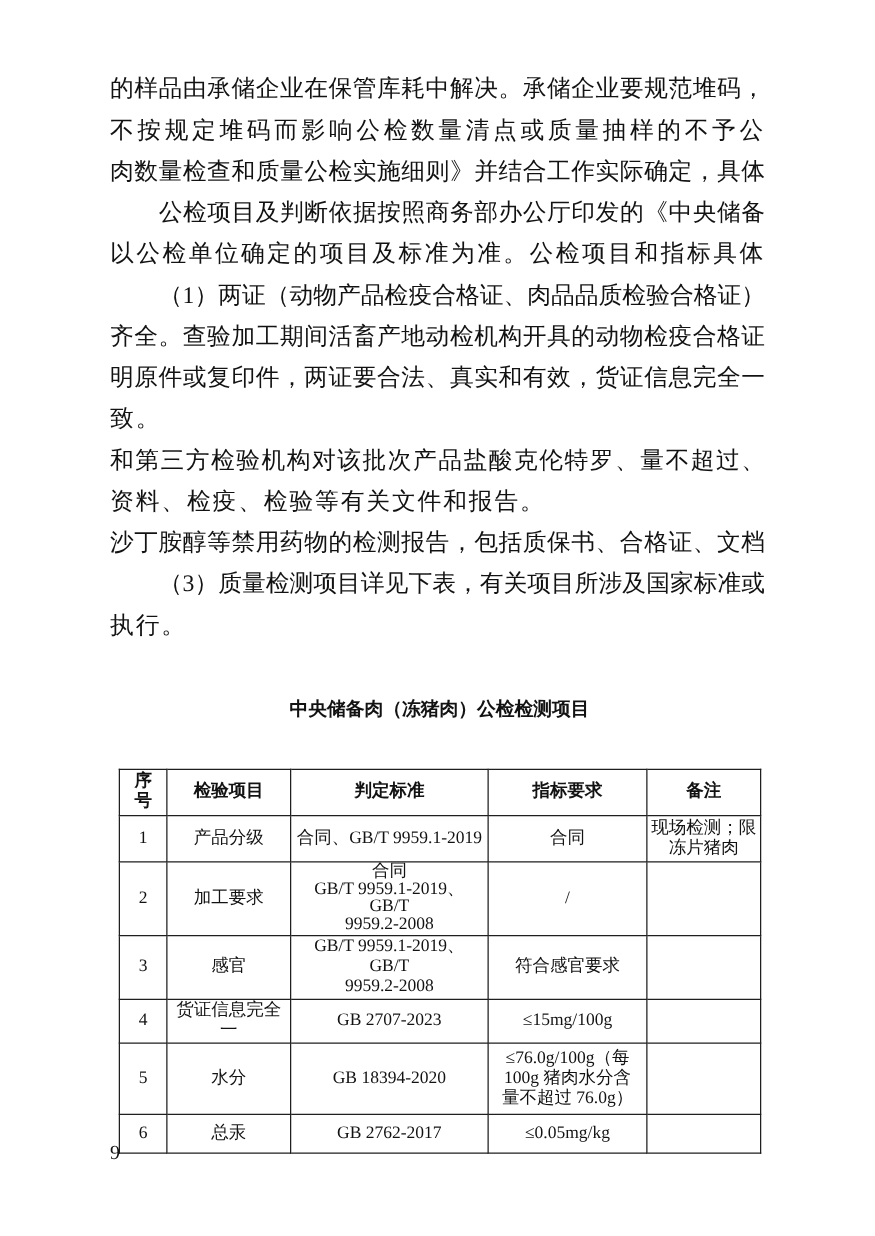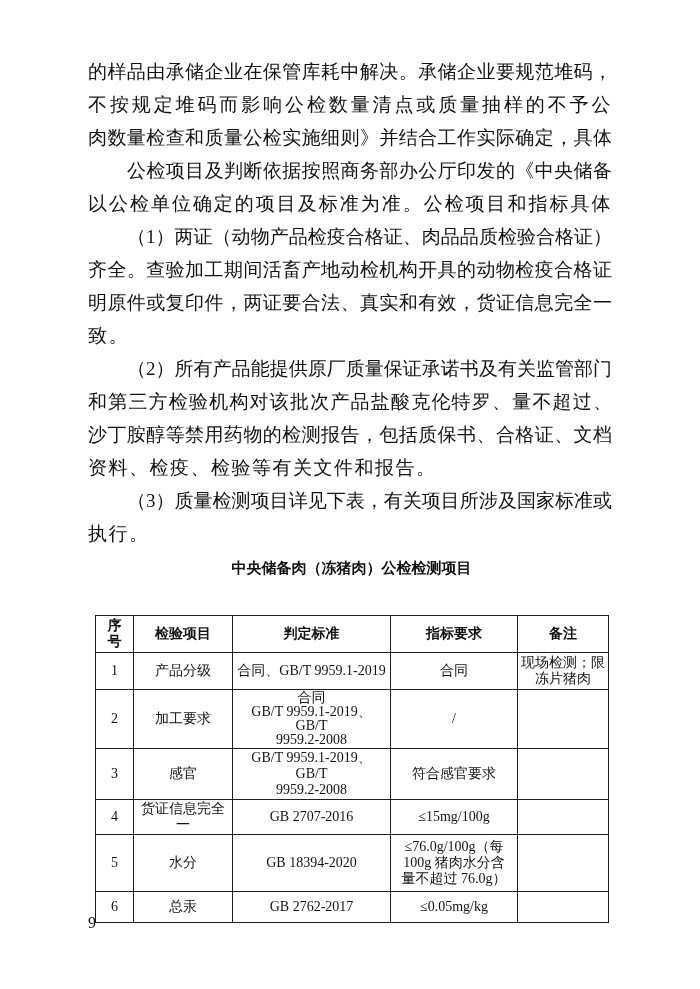--- a/index.html
+++ b/index.html
@@ -62,24 +62,23 @@
   <div class="body-text">
       <div class="line">的样品由承储企业在保管库耗中解决。承储企业要规范堆码，</div>
       <div class="line last">不按规定堆码而影响公检数量清点或质量抽样的不予公检。</div>
       <div class="line">肉数量检查和质量公检实施细则》并结合工作实际确定，具体</div>
       <div class="line indent">公检项目及判断依据按照商务部办公厅印发的《中央储备</div>
       <div class="line last">以公检单位确定的项目及标准为准。公检项目和指标具体如下：</div>
       <div class="line indent">（1）两证（动物产品检疫合格证、肉品品质检验合格证）</div>
       <div class="line">齐全。查验加工期间活畜产地动检机构开具的动物检疫合格证</div>
       <div class="line">明原件或复印件，两证要合法、真实和有效，货证信息完全一</div>
       <div class="line last">致。</div>
-      <div class="line indent">（2）所有产品能提供原厂质量保证承诺书及有关监管部门</div>
       <div class="line">和第三方检验机构对该批次产品盐酸克伦特罗、量不超过、</div>
+      <div class="line last">资料、检疫、检验等有关文件和报告。</div>
       <div class="line">沙丁胺醇等禁用药物的检测报告，包括质保书、合格证、文档</div>
-      <div class="line last">资料、检疫、检验等有关文件和报告。</div>
       <div class="line indent">（3）质量检测项目详见下表，有关项目所涉及国家标准或</div>
       <div class="line last">执行。</div>
     </div>
 
   <div class="table-title">中央储备肉（冻猪肉）公检检测项目</div>
 
   <table class="inspection">
     <colgroup>
         <col style="width: 38px;">
         <col style="width: 99px;">
@@ -119,21 +118,21 @@
           <td>3</td>
           <td>感官</td>
           <td>GB/T 9959.1-2019、GB/T
 9959.2-2008</td>
           <td>符合感官要求</td>
           <td></td>
         </tr>
         <tr>
           <td>4</td>
           <td>货证信息完全一</td>
-          <td>GB 2707-2016</td>
+          <td>GB 2707-2023</td>
           <td>≤15mg/100g</td>
           <td></td>
         </tr>
         <tr>
           <td>5</td>
           <td>水分</td>
           <td>GB 18394-2020</td>
           <td>≤76.0g/100g（每
 100g 猪肉水分含
 量不超过 76.0g）</td>

